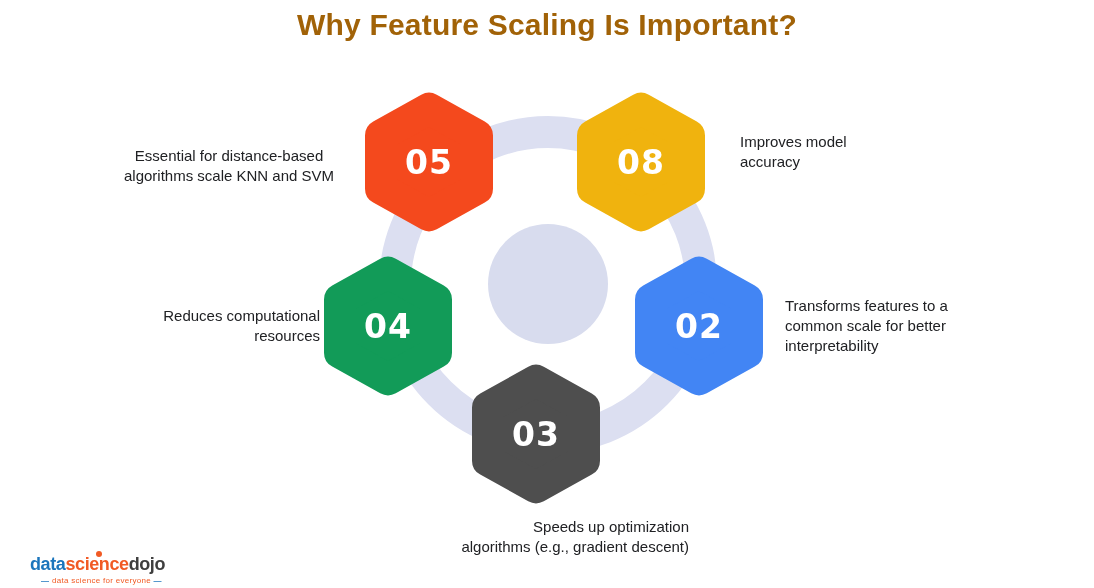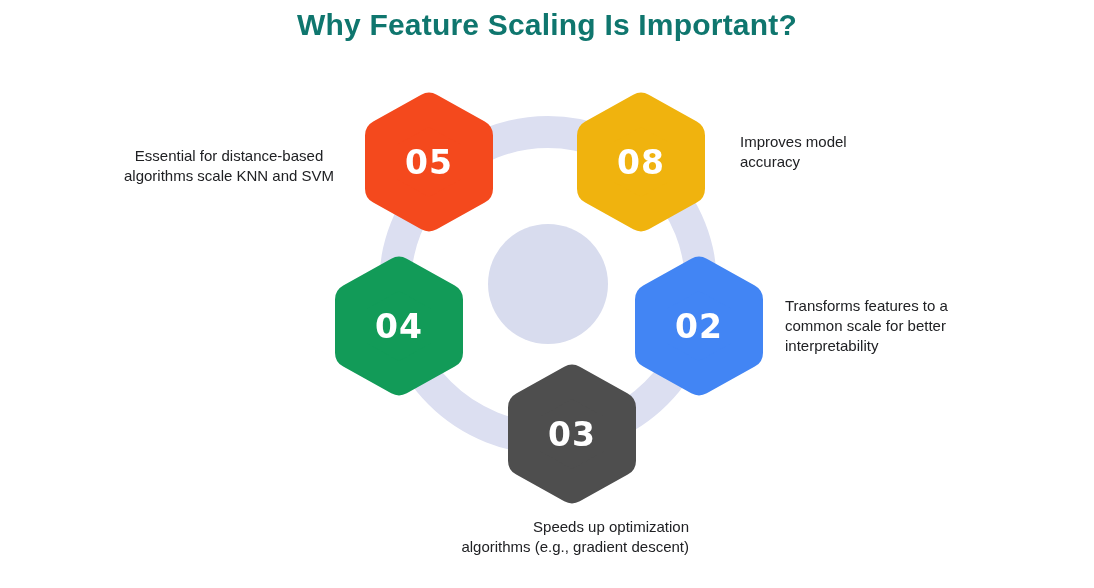--- a/index.html
+++ b/index.html
@@ -12,21 +12,21 @@
     overflow: hidden;
     font-family: "Liberation Sans", sans-serif;
   }
   .page-title {
     position: absolute;
     top: 8px; left: 0; right: 0;
     text-align: center;
     font-size: 30px;
     font-weight: 800;
     letter-spacing: 0.2px;
-    color: #0f766e;
+    color: #a16207;
   }
   .bg-svg { position: absolute; top: 0; left: 0; }
   .hex {
     position: absolute;
     width: 128px;
     height: 142px;
   }
   .hex svg { position: absolute; top: 0; left: 0; }
   .hex-number {
     position: absolute;
@@ -42,23 +42,23 @@
   }
   .hex-label {
     position: absolute;
     font-size: 15px;
     line-height: 20px;
     color: #202124;
     white-space: pre-line;
   }
   .hex-05 { left: 365px; top: 91px; }
   .hex-01 { left: 577px; top: 91px; }
-  .hex-04 { left: 335px; top: 255px; }
+  .hex-04 { left: 324px; top: 255px; }
   .hex-02 { left: 635px; top: 255px; }
-  .hex-03 { left: 508px; top: 363px; }
+  .hex-03 { left: 472px; top: 363px; }
   .label-05 { left: 89px;  top: 146px; width: 280px; text-align: center; }
   .label-01 { left: 740px; top: 132px; width: 220px; text-align: left; }
   .label-02 { left: 785px; top: 296px; width: 240px; text-align: left; }
   .label-04 { left: 100px; top: 306px; width: 220px; text-align: right; }
   .label-03 { left: 389px; top: 517px; width: 300px; text-align: right; }
   .logo {
     position: absolute;
     left: 30px;
     top: 549px;
     width: 160px;
@@ -141,17 +141,29 @@
     <div class="hex-number">03</div>
   </div>
 
   <div class="hex-label label-05">Essential for distance-based
 algorithms scale KNN and SVM</div>
   <div class="hex-label label-01">Improves model
 accuracy</div>
   <div class="hex-label label-02">Transforms features to a
 common scale for better
 interpretability</div>
+  <div class="hex-label label-04">Reduces computational
+resources</div>
   <div class="hex-label label-03">Speeds up optimization
 algorithms (e.g., gradient descent)</div>
 
+  <div class="logo">
+    <div class="logo-main">
+      <span class="logo-person-dot"></span><span class="logo-word-blue">data</span><span class="logo-word-orange">science</span><span class="logo-word-dark">dojo</span>
+    </div>
+    <div class="logo-tagline">
+      <span class="dash">—</span>
+      <span>data science for everyone</span>
+      <span class="dash">—</span>
+    </div>
+  </div>
 
 </div>
 
 </body></html>

